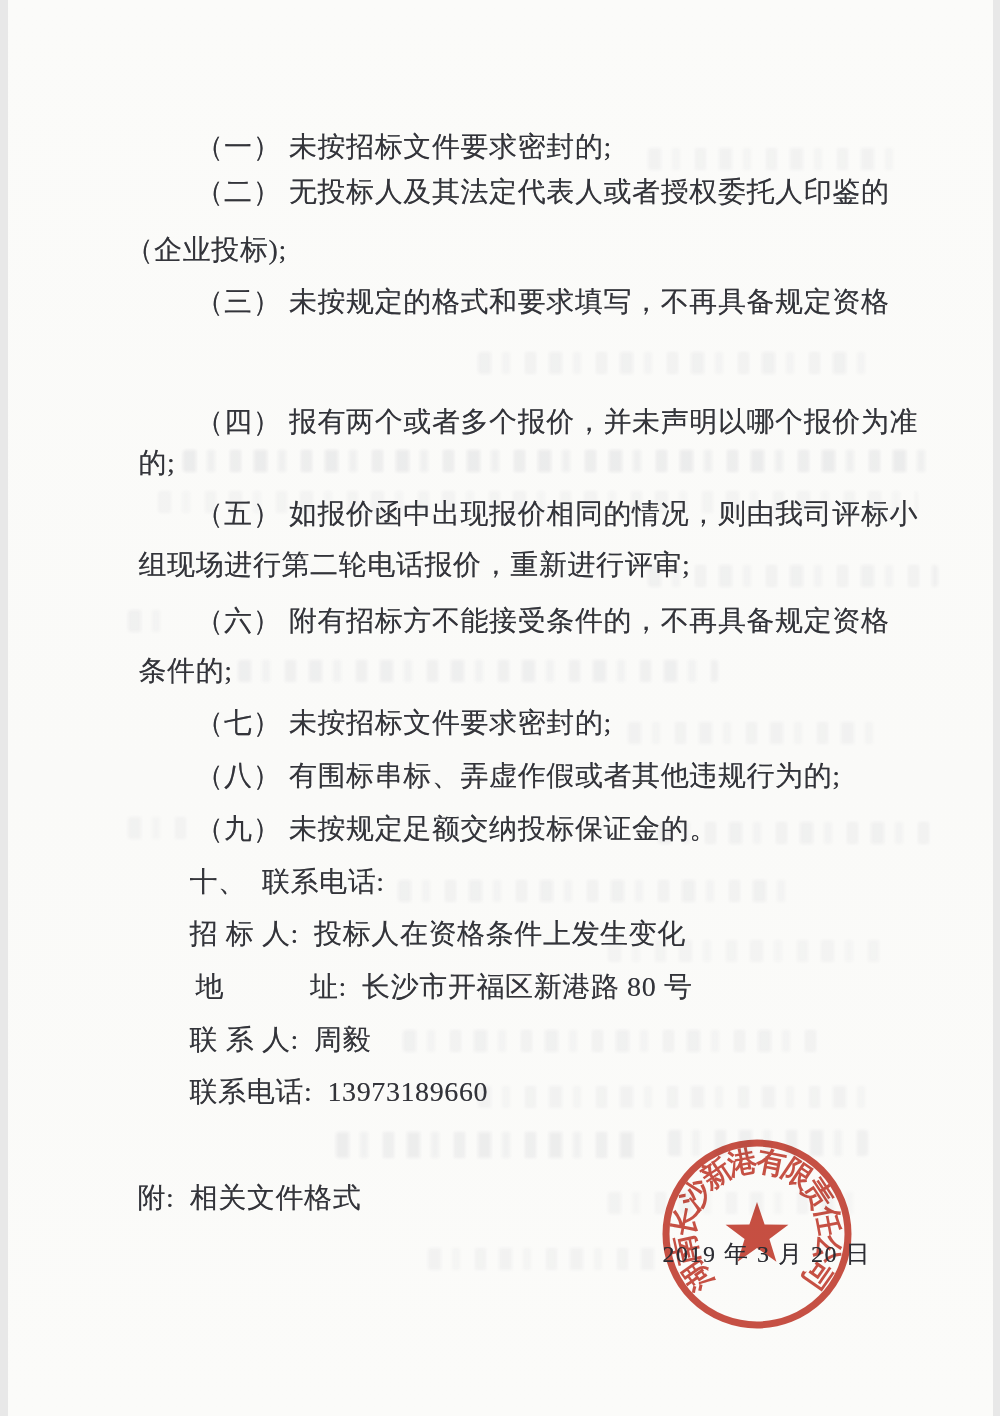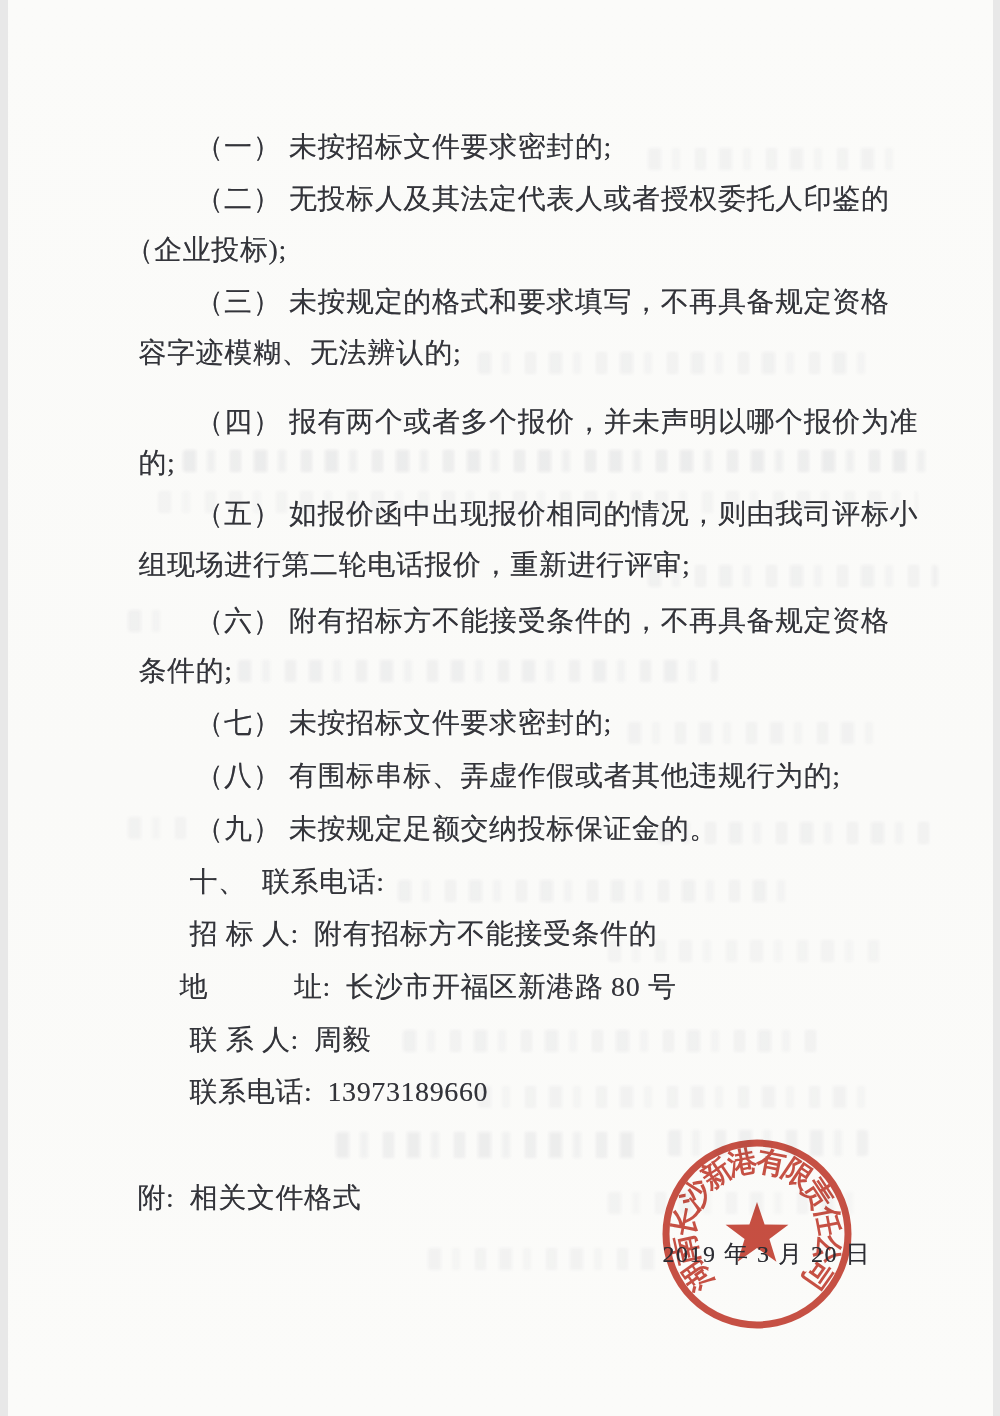--- a/index.html
+++ b/index.html
@@ -54,37 +54,36 @@
     white-space:pre;
     text-shadow:0 0 0.6px rgba(44,45,51,0.5);
   }
 </style>
 </head>
 <body>
 
 <div class="page">
 
   <div class="line" style="top:131px;left:188px">（一） 未按招标文件要求密封的;</div>
-  <div class="line" style="top:183px;left:188px">（二） 无投标人及其法定代表人或者授权委托人印鉴的</div>
+  <div class="line" style="top:176px;left:188px">（二） 无投标人及其法定代表人或者授权委托人印鉴的</div>
   <div class="line" style="top:234px;left:118px">（企业投标);</div>
   <div class="line" style="top:286px;left:188px">（三） 未按规定的格式和要求填写，不再具备规定资格</div>
-  <div class="line" style="top:337px;left:131px">容字迹模糊、无法辨认的;</div>
   <div class="line" style="top:406px;left:188px">（四） 报有两个或者多个报价，并未声明以哪个报价为准</div>
   <div class="line" style="top:447px;left:131px">的;</div>
   <div class="line" style="top:498px;left:188px">（五） 如报价函中出现报价相同的情况，则由我司评标小</div>
   <div class="line" style="top:549px;left:131px">组现场进行第二轮电话报价，重新进行评审;</div>
   <div class="line" style="top:605px;left:188px">（六） 附有招标方不能接受条件的，不再具备规定资格</div>
   <div class="line" style="top:655px;left:131px">条件的;</div>
   <div class="line" style="top:707px;left:188px">（七） 未按招标文件要求密封的;</div>
   <div class="line" style="top:760px;left:188px">（八） 有围标串标、弄虚作假或者其他违规行为的;</div>
   <div class="line" style="top:813px;left:188px">（九） 未按规定足额交纳投标保证金的。</div>
 
   <div class="line" style="top:866px;left:182px">十、  联系电话:</div>
-  <div class="line" style="top:918px;left:182px">招 标 人:  附有招标方不能接受条件的</div>
-  <div class="line" style="top:971px;left:172px">地　　　址:  长沙市开福区新港路 80 号</div>
+  <div class="line" style="top:918px;left:182px">招 标 人:  投标人在资格条件上发生变化</div>
+  <div class="line" style="top:971px;left:188px">地　　　址:  长沙市开福区新港路 80 号</div>
   <div class="line" style="top:1024px;left:182px">联 系 人:  周毅</div>
   <div class="line" style="top:1076px;left:182px">联系电话:  13973189660</div>
 
   <div class="line" style="top:1182px;left:130px">附:  相关文件格式</div>
 
   <div class="seal-wrap">
     <svg width="220" height="220" viewBox="0 0 220 220">
       <circle cx="110" cy="110" r="91" fill="none" stroke="#c23a2c" stroke-width="7" stroke-opacity="0.95"></circle>
       <polygon transform="translate(110,111)" points="0,-33 7.6,-10.5 31.4,-10.2 12.4,4 19.4,26.7 0,13 -19.4,26.7 -12.4,4 -31.4,-10.2 -7.6,-10.5" fill="#c23a2c" fill-opacity="0.96"></polygon>
       <g fill="#c23a2c" fill-opacity="0.95" font-size="29" text-anchor="middle">

